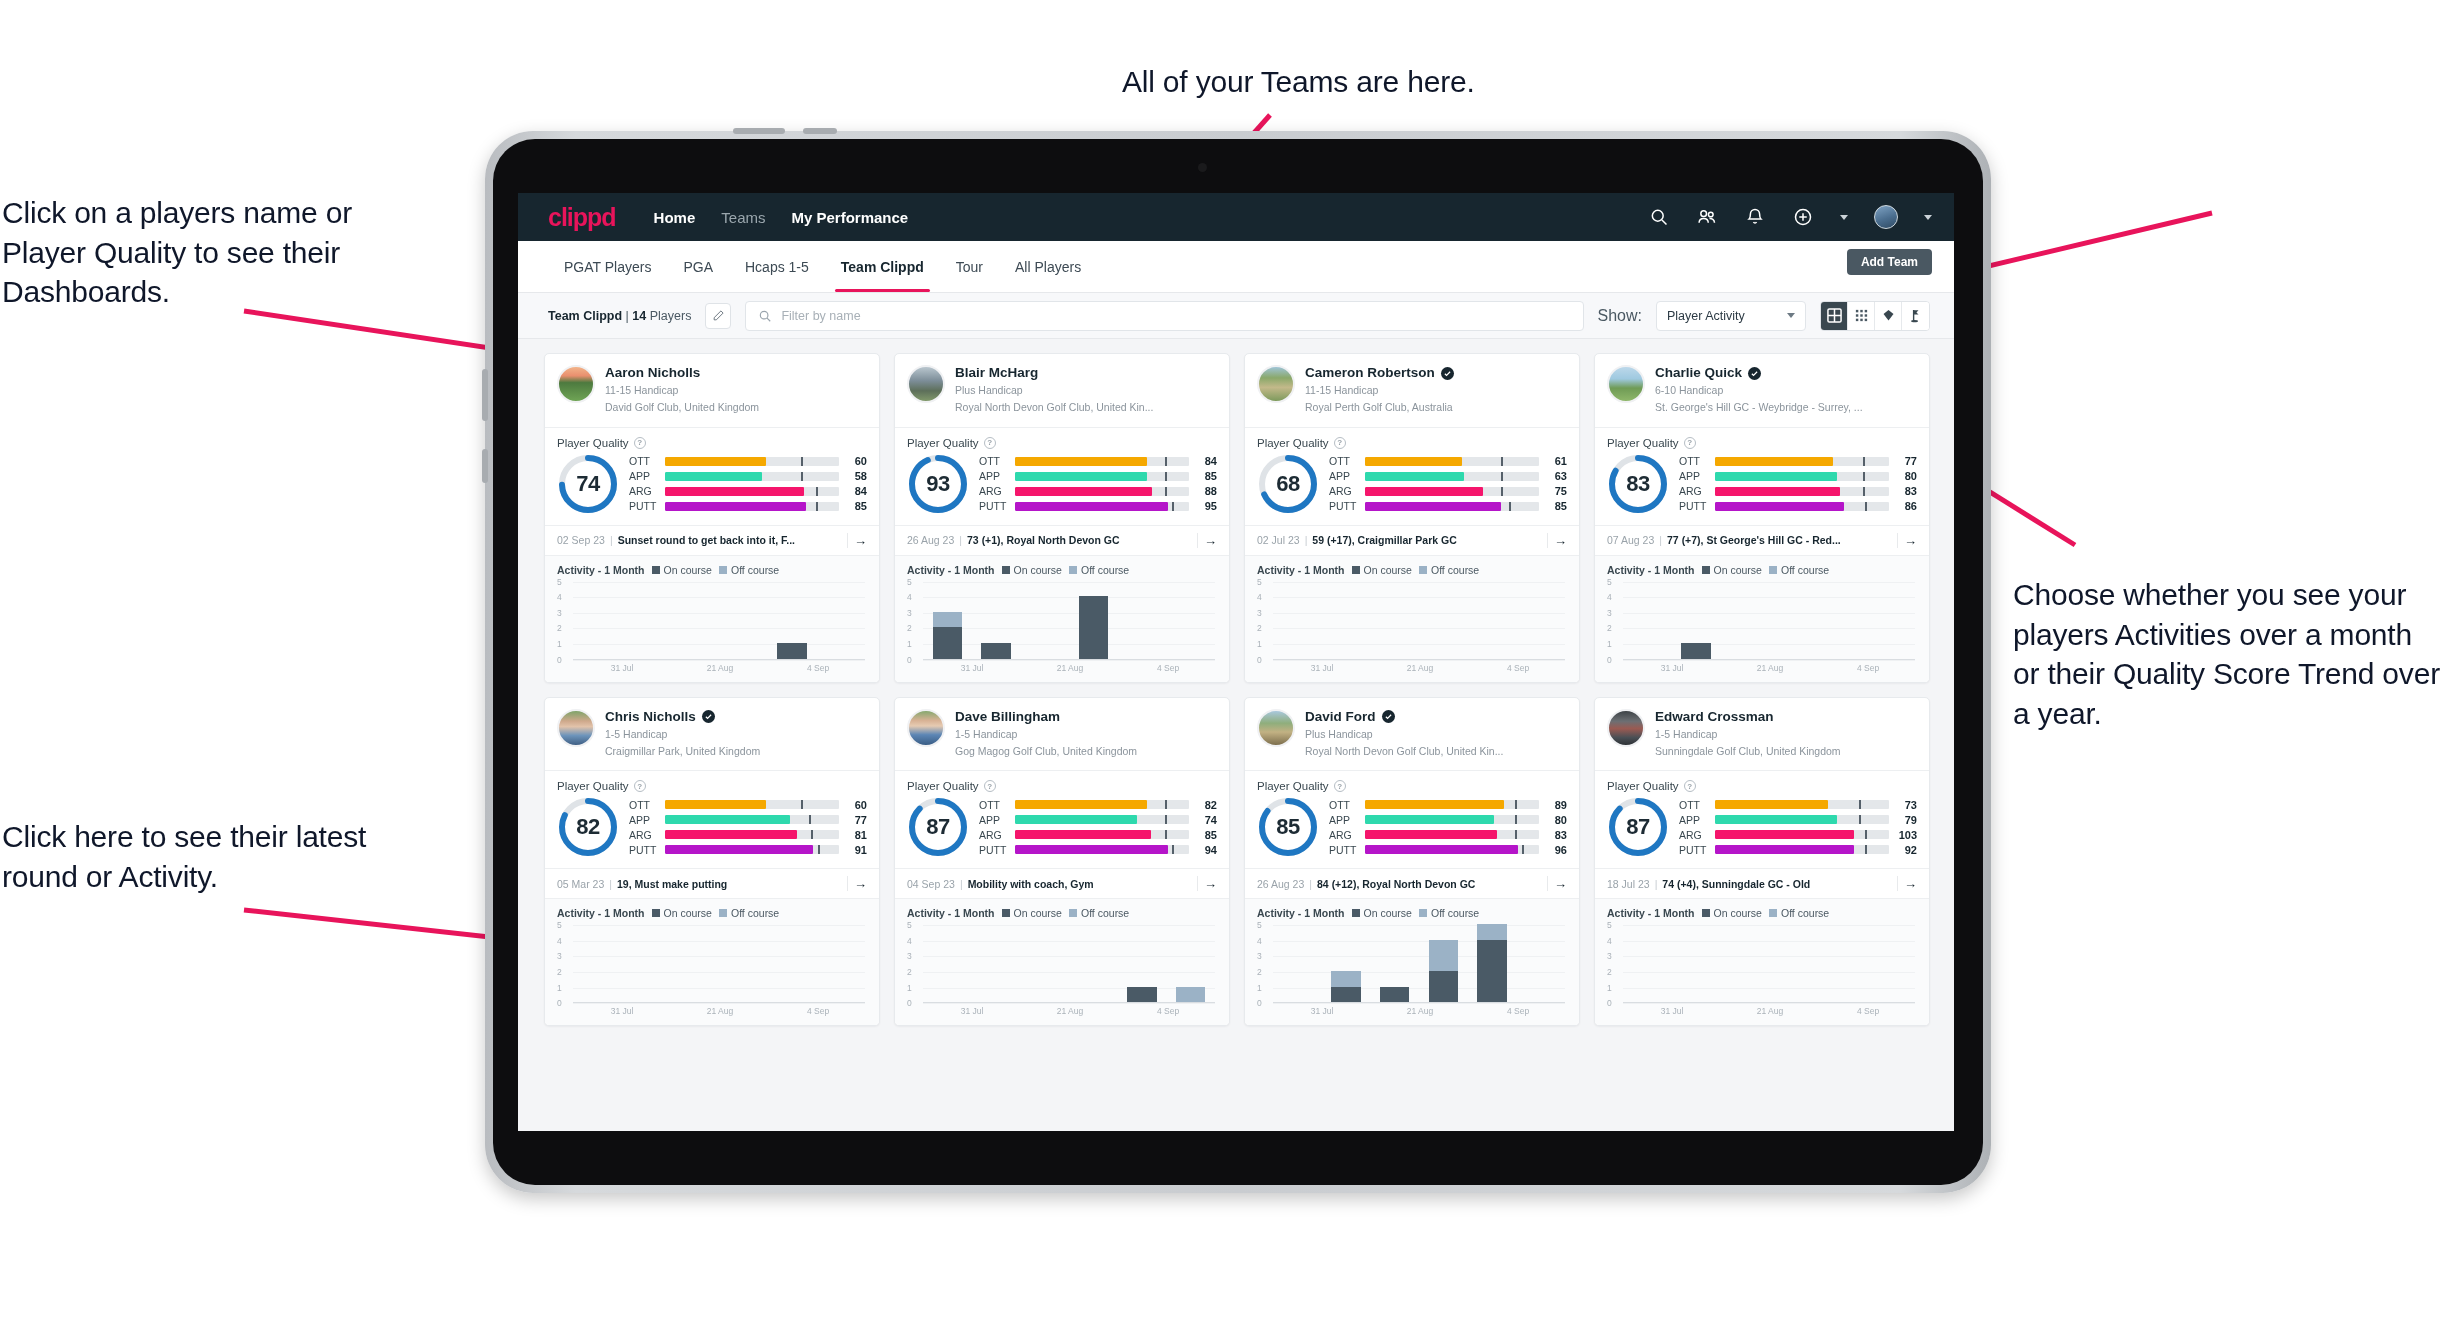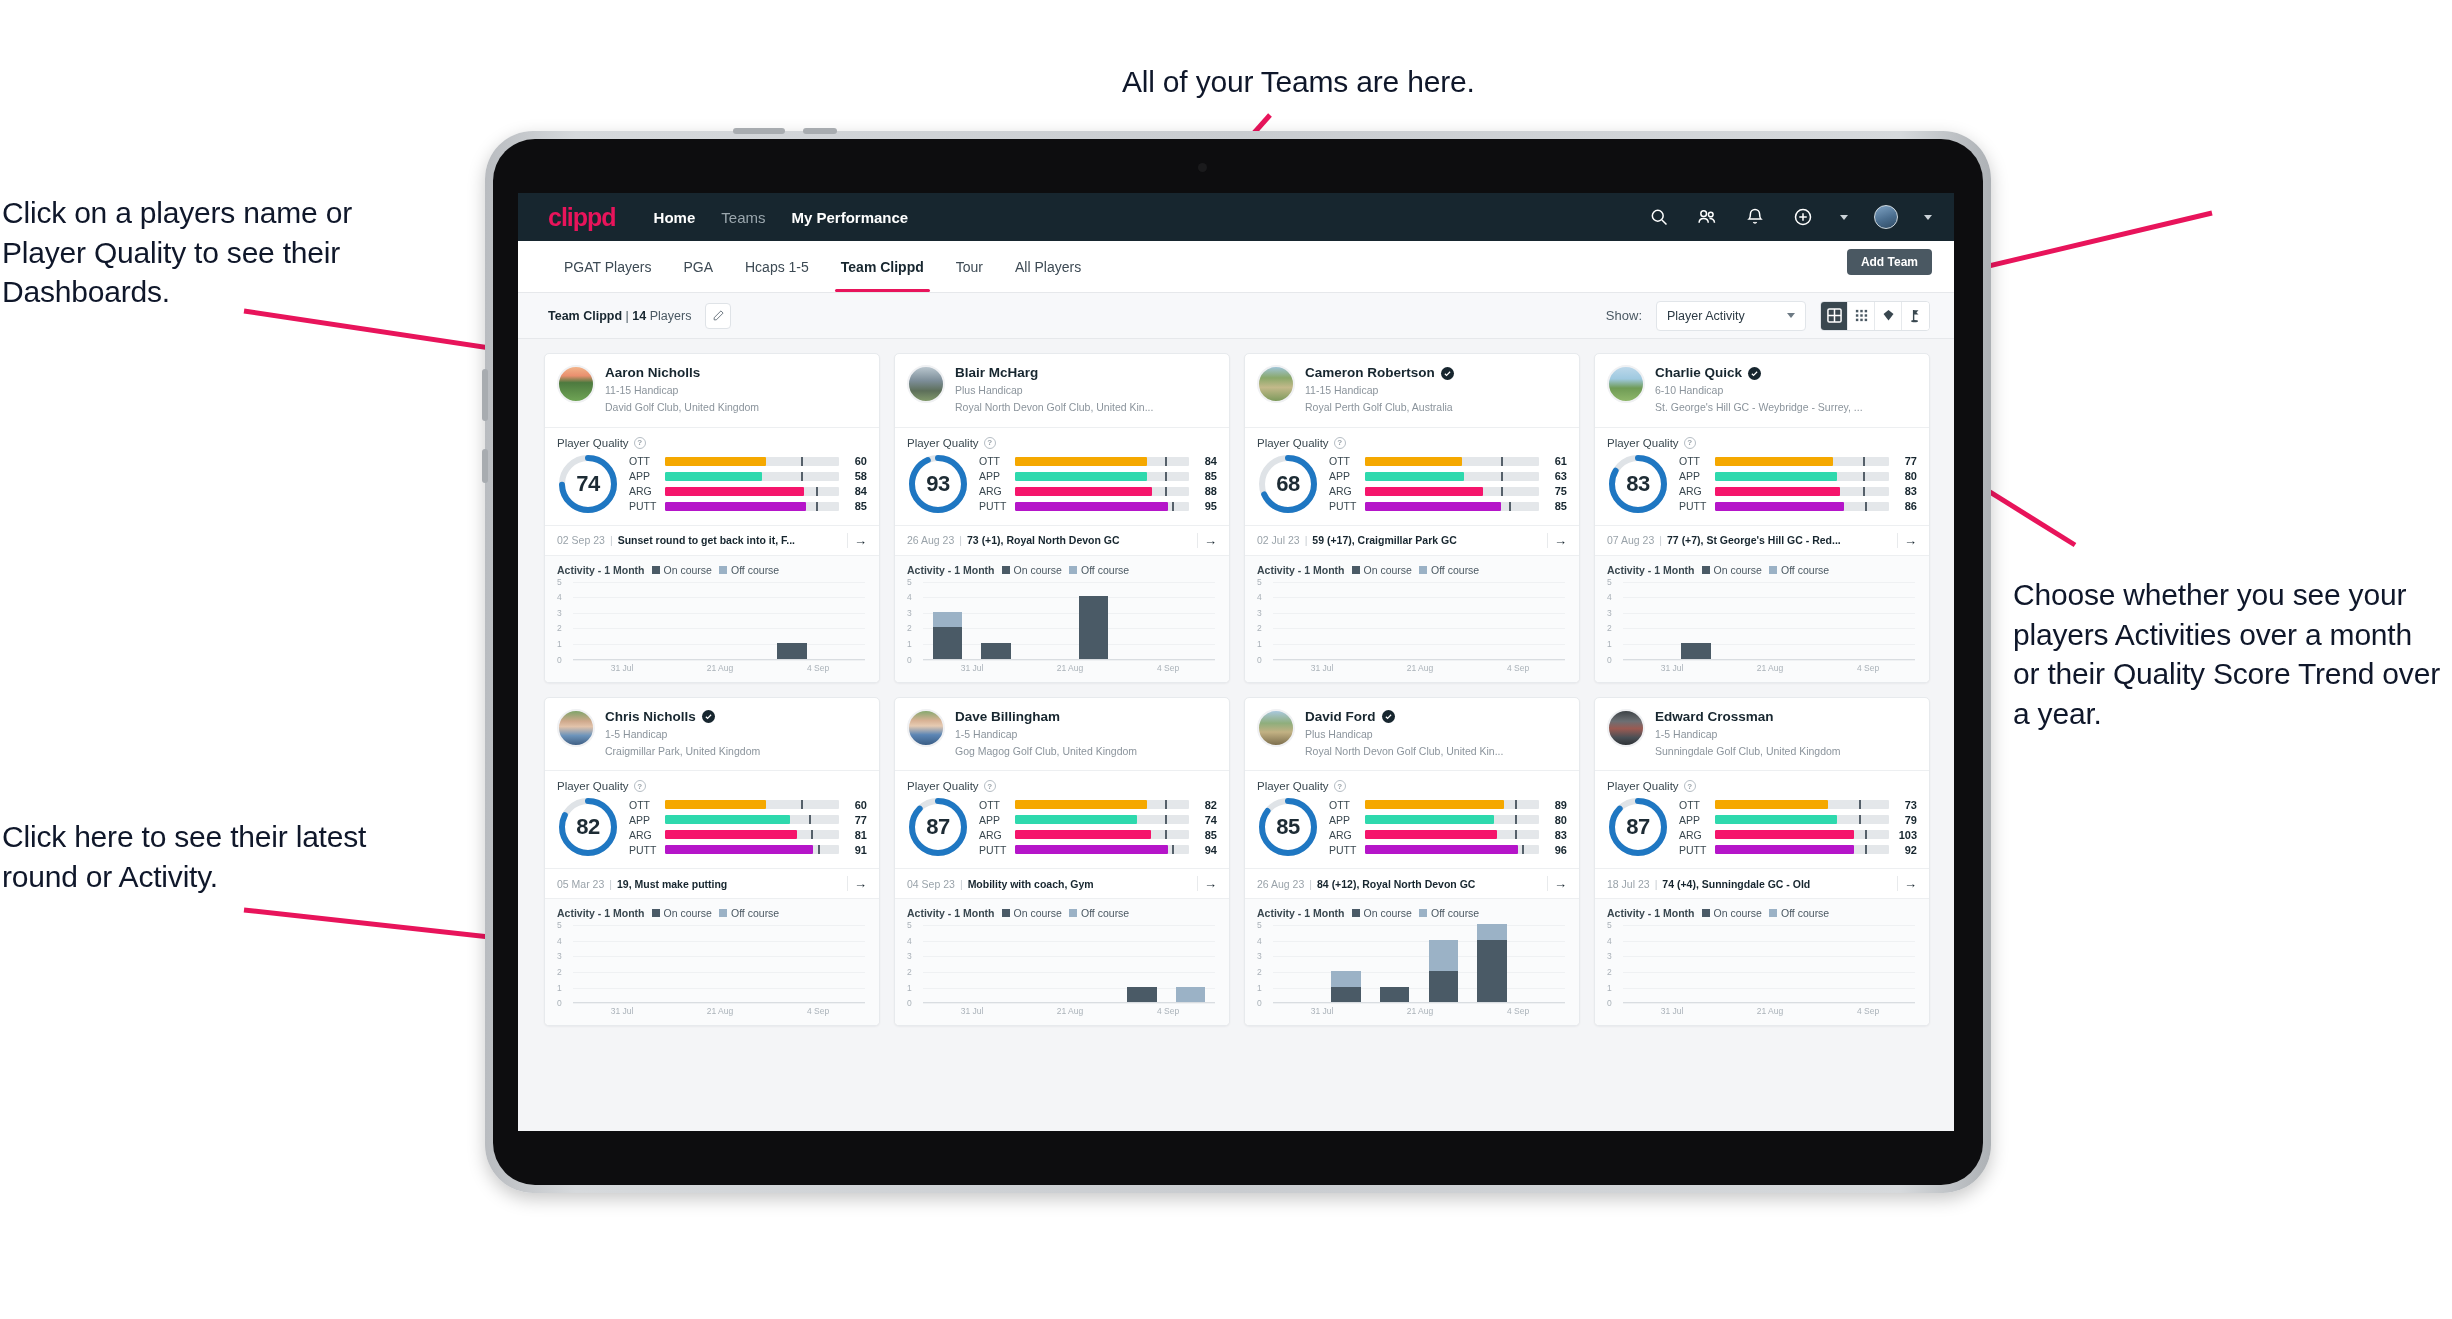--- a/index.html
+++ b/index.html
@@ -95,21 +95,21 @@
     width:26px;height:26px;border:1px solid #dfe3e7;border-radius:4px;background:#fff;
     display:flex;align-items:center;justify-content:center;
   }
   .pencil-btn svg{width:13px;height:13px;stroke:#5a6670;fill:none;stroke-width:1.6;}
   .searchbox {
     flex:1; height:30px; background:#fff; border:1px solid #e1e5e9; border-radius:4px;
     display:flex; align-items:center; gap:9px; padding:0 12px; max-width:840px;
   }
   .searchbox svg{width:14px;height:14px;stroke:#9aa4ad;fill:none;stroke-width:2;}
   .searchbox span{font-size:12.5px;color:#a8b0b7;}
-  .showlabel{font-size:13px;color:#4a5862;margin-left:auto;}
+  .showlabel{font-size:16px;color:#4a5862;margin-left:auto;}
   .select {
     width:150px;height:30px;background:#fff;border:1px solid #e1e5e9;border-radius:4px;
     display:flex;align-items:center;justify-content:space-between;padding:0 10px;
     font-size:12.5px;color:#2c3a44;
   }
   .select .ch { width:0;height:0;border-left:4px solid transparent;border-right:4px solid transparent;border-top:5px solid #6d7a84; }
   .viewtoggle { display:flex; border:1px solid #dfe3e7; border-radius:4px; overflow:hidden; background:#fff; }
   .vt {
     width:27px;height:28px;display:flex;align-items:center;justify-content:center;
     border-right:1px solid #e6e9ec; background:#fff;
@@ -285,20 +285,27 @@
         <div class="teamlabel">
           <b>Team Clippd</b>
           <span>|</span>
           <b>14</b>
           <span>Players</span>
         </div>
         <div class="pencil-btn">
           <svg viewBox="0 0 24 24">
               <path d="M16.5 3.5l4 4L8 20H4v-4z"></path>
             </svg>
+        </div>
+        <div class="searchbox">
+          <svg viewBox="0 0 24 24">
+              <circle cx="10.5" cy="10.5" r="6.5"></circle>
+              <line x1="15.5" y1="15.5" x2="21" y2="21"></line>
+            </svg>
+          <span>Filter by name</span>
         </div>
         <div class="showlabel">Show:</div>
         <div class="select">
           <span>Player Activity</span>
           <span class="ch"></span>
         </div>
         <div class="viewtoggle">
           <div class="vt active">
             <svg viewBox="0 0 16 16">
                 <rect x="1" y="1" width="14" height="14" rx="1.5" fill="none" stroke="#fff" stroke-width="1.6"></rect>

